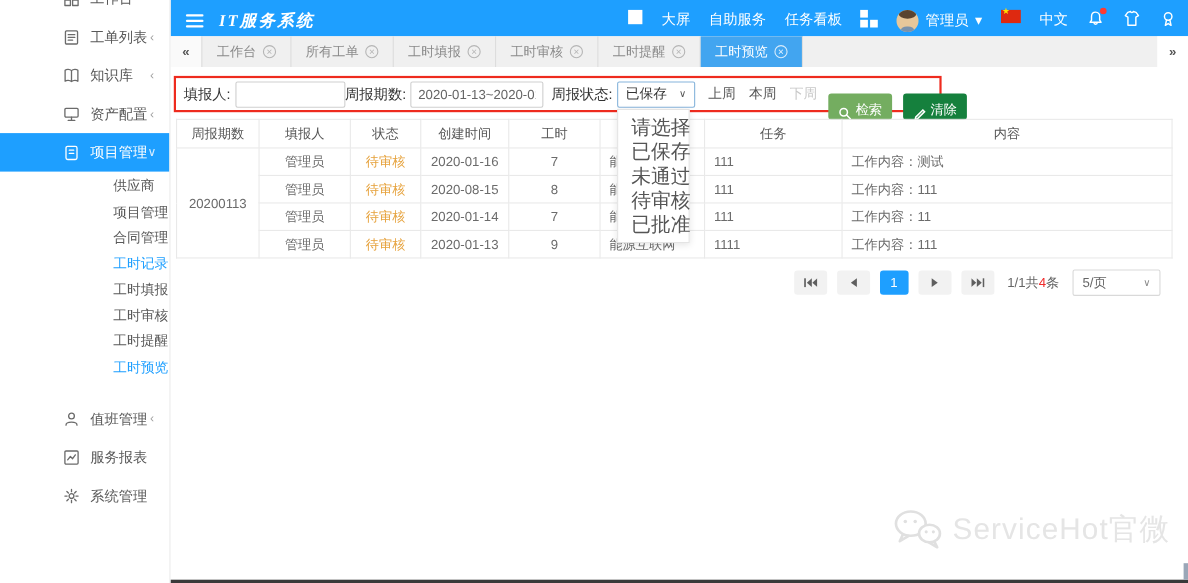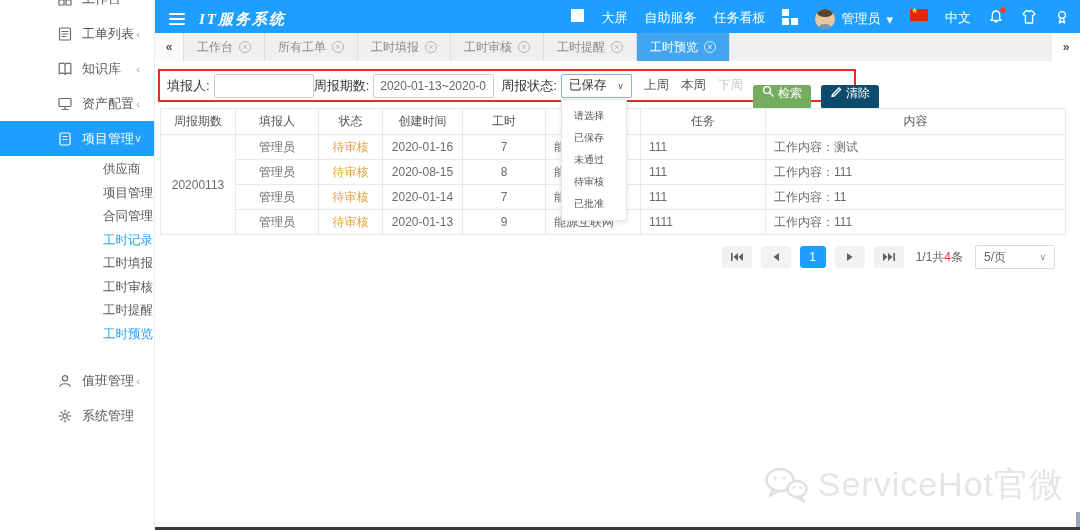--- a/index.html
+++ b/index.html
@@ -73,28 +73,28 @@
   .finput.reporter { width:100px; }
   .finput.period { width:121px; margin-right:7px; }
   .gap { width:7px; }
   .select-wrap { position:relative; }
   .fselect { width:71px; height:24px; border:1px solid #86b4db; border-radius:2px; background:#fff;
              display:flex; align-items:center; justify-content:space-between; padding:0 7px;
              font-size:12.5px; color:#333; cursor:pointer; white-space:nowrap; }
   .fselect .caret { font-size:9px; color:#555; }
   .dropdown-panel { position:absolute; left:0; top:25px; width:66px; background:#fff;
                     border:1px solid #e4e4e4; box-shadow:0 2px 6px rgba(0,0,0,.10); z-index:60; padding:5px 0; }
-  .dd-option { height:22px; line-height:22px; padding-left:12px; font-size:10px; color:#555;
+  .dd-option { height:22px; line-height:22px; padding-left:12px; font-size:18px; color:#555;
                cursor:pointer; white-space:nowrap; }
   .week-link { font-size:12.5px; color:#555; margin-left:12px; cursor:pointer; white-space:nowrap; }
   .week-link.disabled { color:#c8c8c8; cursor:default; }
   .btn { height:24px; border:none; border-radius:3px; color:#fff; font-size:12px; font-family:inherit;
-         display:inline-flex; align-items:flex-start; gap:4px; padding:0 9px; margin-left:10px; cursor:pointer; white-space:nowrap;margin-top:23px; }
+         display:inline-flex; align-items:flex-end; gap:4px; padding:0 9px; margin-left:10px; cursor:pointer; white-space:nowrap;margin-top:23px; }
   .btn-search { background:#74ad60; }
-  .btn-clear { background:#0c4a6e; }
+  .btn-clear { background:#15803d; }
   svg.bicn { stroke:#fff; fill:none; stroke-width:1.4; stroke-linecap:round; }
 
   
   .grid { position:absolute; left:160px; top:108px; width:905px; border-collapse:collapse;
           font-size:12px; color:#6b6b6b; table-layout:fixed; }
   .grid th, .grid td { border:1px solid #e9e9e9; padding:0 8px; height:25px; overflow:hidden; white-space:nowrap; }
   .grid th { font-weight:normal; color:#555; text-align:center; height:26px; background:#fff; }
   .grid td.c { text-align:center; }
   .grid td.status { color:#E6A23C; text-align:center; }
 
@@ -107,21 +107,21 @@
   .pg-info { font-size:12px; color:#666; padding:0 3px; white-space:nowrap; }
   .pg-info .red { color:#f02b2b; }
   .pg-size { width:80px; height:24px; border:1px solid #d9d9d9; border-radius:2px; background:#fff;
              display:flex; align-items:center; justify-content:space-between; padding:0 8px;
              font-size:12px; color:#666; cursor:pointer; white-space:nowrap; }
   .pg-size .caret { font-size:9px; color:#888; }
   svg.parr { fill:#5f5f5f; }
 
   
   .watermark { position:absolute; right:16px; top:462px; display:flex; align-items:center; gap:9px;
-               color:#e5e5e5; font-size:34px; letter-spacing:1px;
+               color:#e5e5e5; font-size:27px; letter-spacing:1px;
                text-shadow:1px 1px 0 #fff; white-space:nowrap; }
   .bottom-strip { position:absolute; left:0; bottom:0; width:1080px; height:3px; background:#3a3a3a; }
   .bottom-strip .thumb-dark { position:absolute; left:0; top:0; width:13px; height:3px; background:#5f5f5f; }
   .bottom-strip .thumb-light { position:absolute; left:13px; top:0; width:120px; height:3px; background:#d8d8d8; }
   .corner-scroll { position:absolute; right:0; bottom:3px; width:4px; height:15px; background:#9aa7b8; }
 </style>
 </head>
 <body>
 
 <div class="screen">
@@ -209,20 +209,29 @@
     <div class="side-group-bottom">
       <div class="side-item">
         <span class="sicon">
           <svg class="icn" width="16" height="16">
               <circle cx="8" cy="5.2" r="2.6"></circle>
               <path d="M3 13.5 C3 9.8 13 9.8 13 13.5"></path>
             </svg>
         </span>
         <span>值班管理</span>
         <span class="chev">‹</span>
+      </div>
+      <div class="side-item">
+        <span class="sicon">
+          <svg class="icn" width="16" height="16">
+              <rect x="2" y="2" width="12" height="12" rx="1"></rect>
+              <path d="M4.5 10 L7 7 L9 9 L11.5 5.5"></path>
+            </svg>
+        </span>
+        <span>服务报表</span>
       </div>
       <div class="side-item">
         <span class="sicon">
           <svg class="icn" width="16" height="16">
               <circle cx="8" cy="8" r="2.2"></circle>
               <path d="M8 2v2 M8 12v2 M2 8h2 M12 8h2 M3.8 3.8l1.4 1.4 M10.8 10.8l1.4 1.4 M12.2 3.8l-1.4 1.4 M5.2 10.8l-1.4 1.4"></path>
             </svg>
         </span>
         <span>系统管理</span>
       </div>

